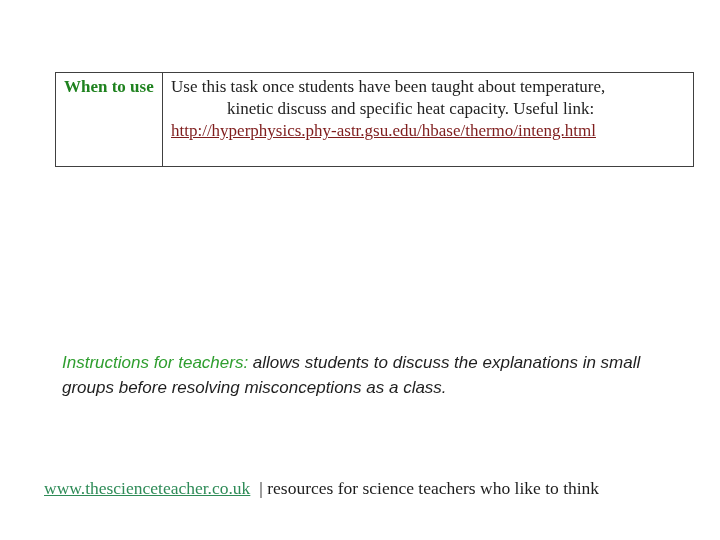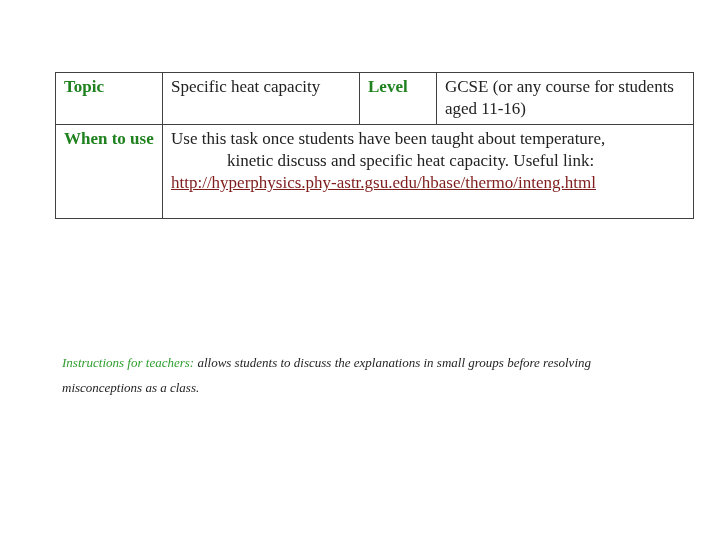--- a/index.html
+++ b/index.html
@@ -52,23 +52,23 @@
     text-decoration: underline;
     cursor: pointer;
   }
 
   
   .instructions {
     position: absolute;
     left: 62px;
     top: 350px;
     width: 586px;
-    font-family: Liberation Serif, serif;
+    font-family: Liberation Sans, sans-serif;
     font-style: italic;
-    font-size: 13px;
+    font-size: 17px;
     line-height: 25px;
     color: #1f1f1f;
   }
   .instructions .green { color: #2f9e2f; }
 
   
   .footer {
     position: absolute;
     left: 44px;
     top: 476px;
@@ -92,37 +92,34 @@
 <div class="slide">
 
   <table class="lesson">
     <colgroup>
       <col style="width:107px">
       <col style="width:197px">
       <col style="width:77px">
       <col style="width:257px">
     </colgroup>
     <tbody>
-        <tr class="r1">
-      <th class="hdr">Topic</th>
-      <td>Specific heat capacity</td>
-      <th class="hdr">Level</th>
-      <td>GCSE (or any course for students aged 11-16)</td>
-    </tr>
     <tr class="r3">
       <th class="hdr">When to use</th>
       <td colspan="3">
         <div>Use this task once students have been taught about temperature,</div>
         <div class="wrap-line2">kinetic discuss and specific heat capacity.  Useful link:</div>
         <div>
           <a class="table-link" href="#">http://hyperphysics.phy-astr.gsu.edu/hbase/thermo/inteng.html</a>
         </div>
       </td>
     </tr>
   </tbody>
     </table>
 
   <div class="instructions">
     <span class="green">Instructions for teachers:</span><span> allows students to discuss the explanations in small groups before resolving misconceptions as a class.</span>
   </div>
 
+  <div class="footer">
+    <a href="#">www.thescienceteacher.co.uk</a><span class="tagline">| resources for science teachers who like to think</span>
+  </div>
 
 </div>
 
 </body></html>

